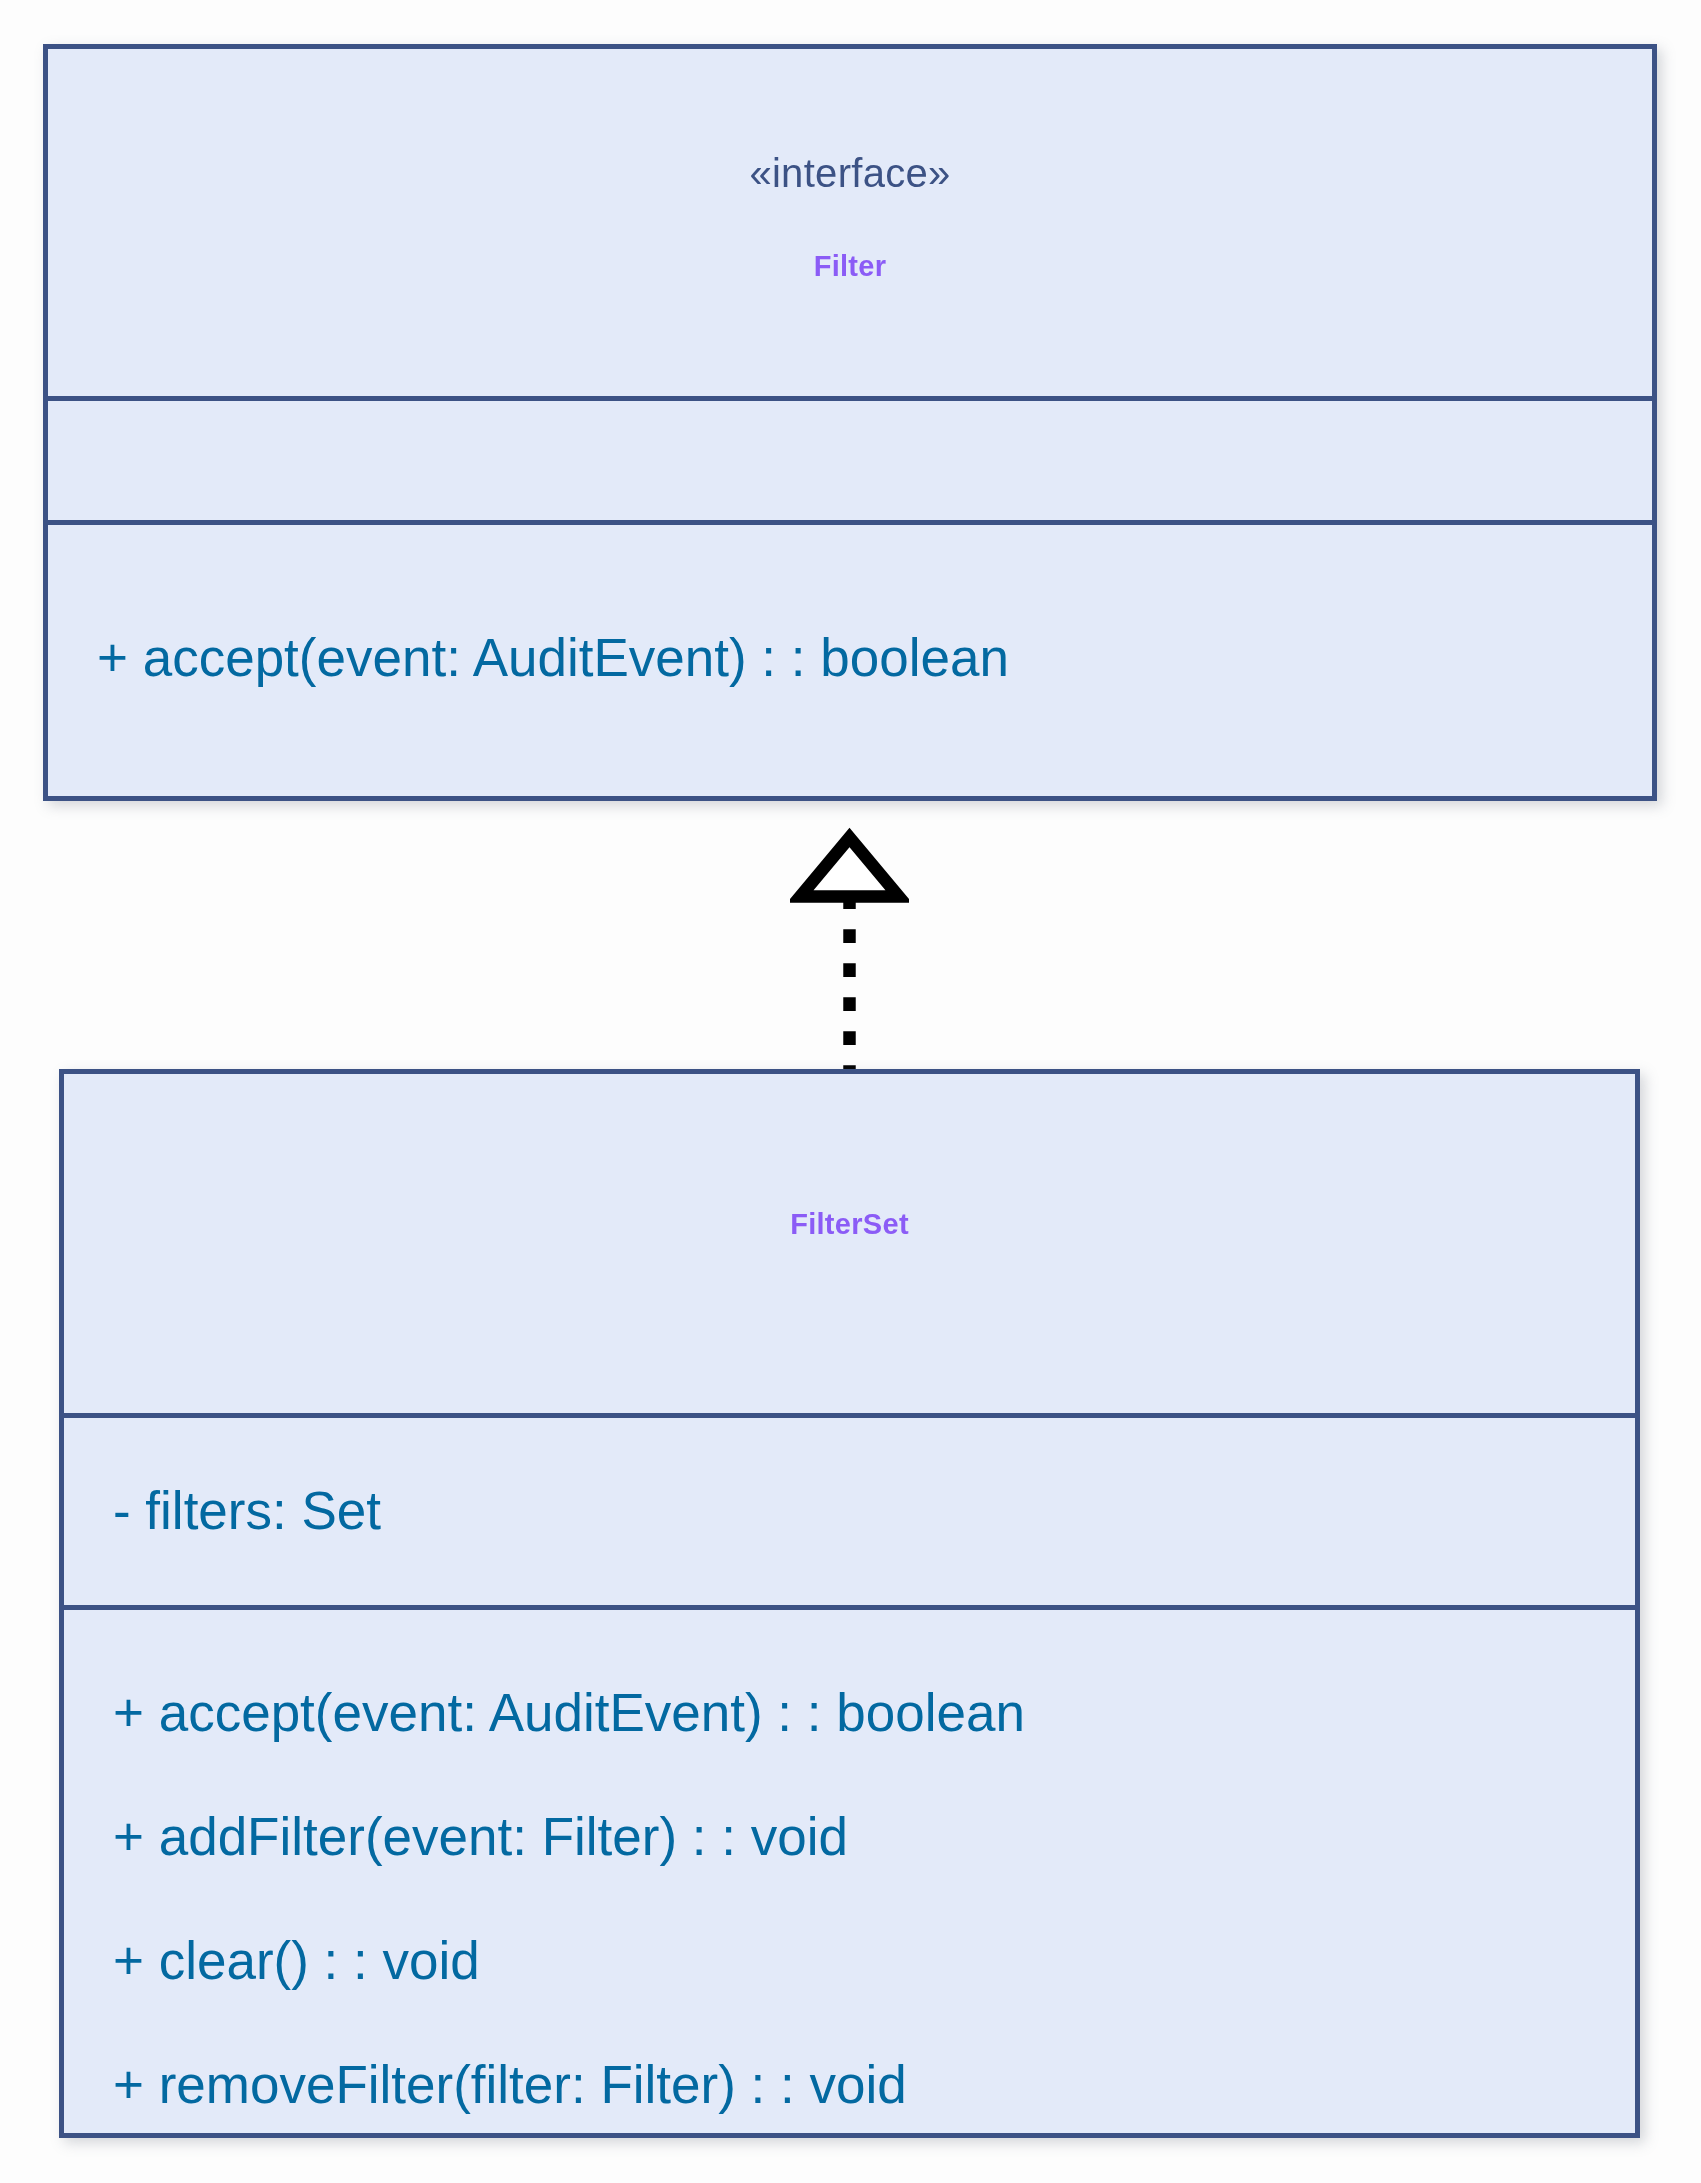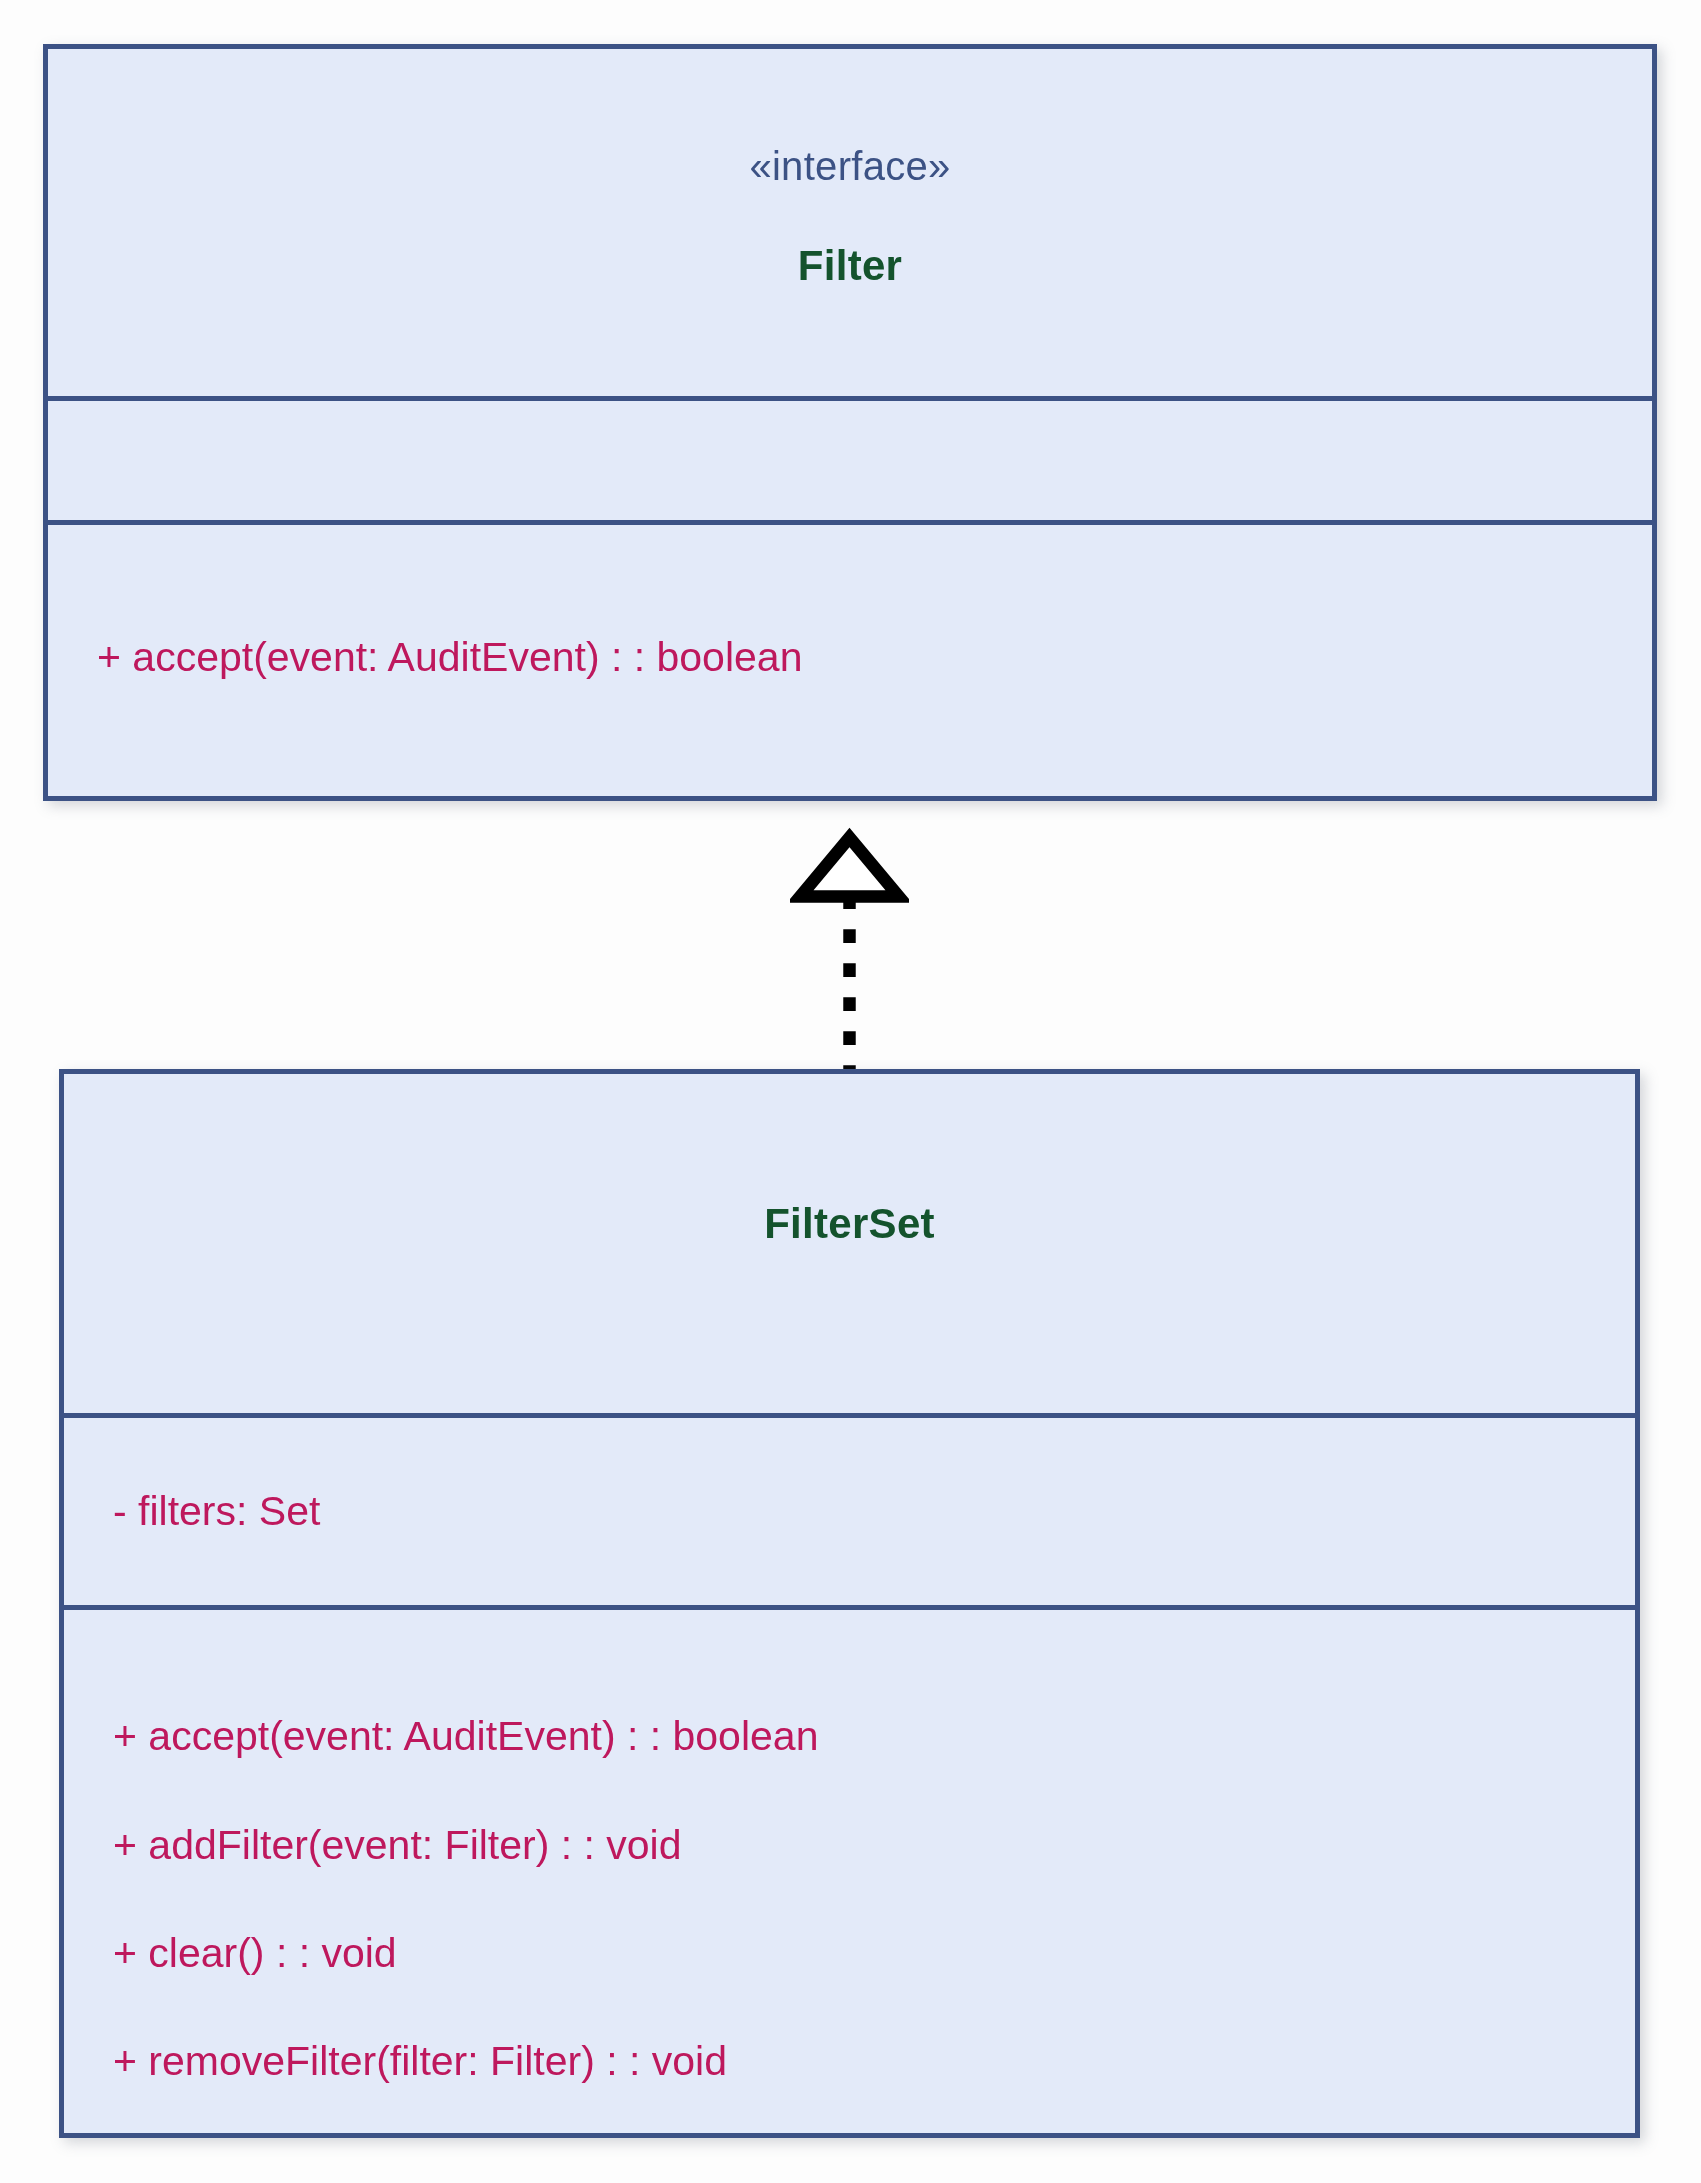--- a/index.html
+++ b/index.html
@@ -53,36 +53,36 @@
     text-align: center;
   }
   .uml-stereotype {
     color: #3c5285;
     font-size: 40px;
     font-weight: normal;
     line-height: 1.05;
     letter-spacing: 0.3px;
   }
   .uml-classname {
-    color: #14532d;
-    font-size: 42px;
+    color: #8b5cf6;
+    font-size: 29px;
     font-weight: bold;
     line-height: 1.05;
     letter-spacing: 0.3px;
   }
 
   
   .uml-members {
     display: flex;
     flex-direction: column;
     justify-content: center;
   }
   .uml-member {
-    color: #be185d;
-    font-size: 41px;
+    color: #0369a1;
+    font-size: 53px;
     font-weight: normal;
     line-height: 1.30;
     white-space: pre;
     padding-left: 49px;
   }
   .uml-members.empty {
     min-height: 5.7px;
   }
 
   

